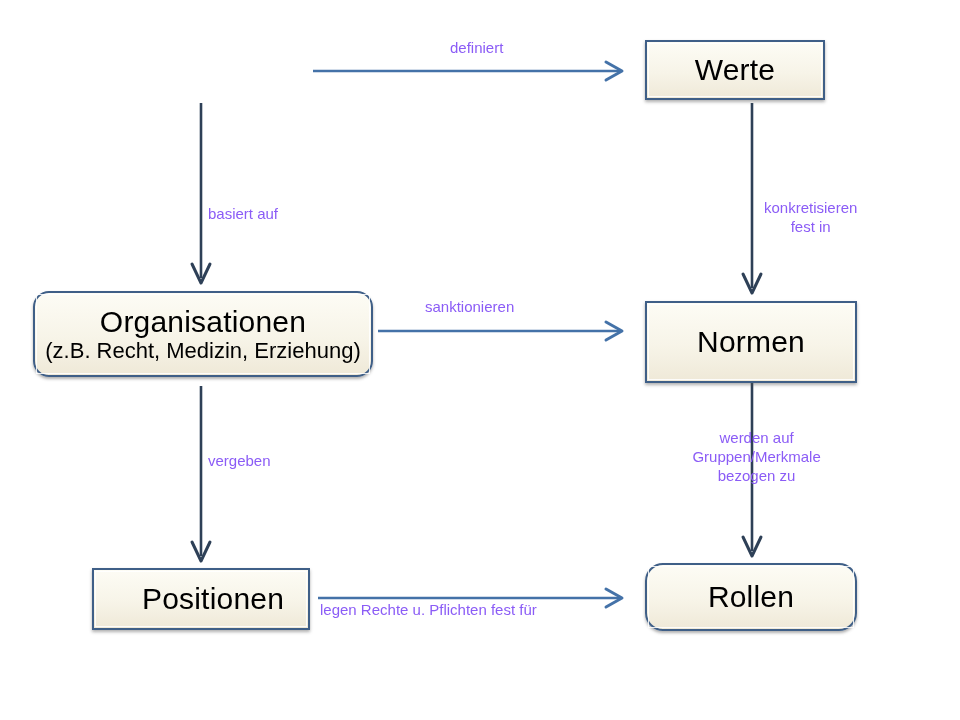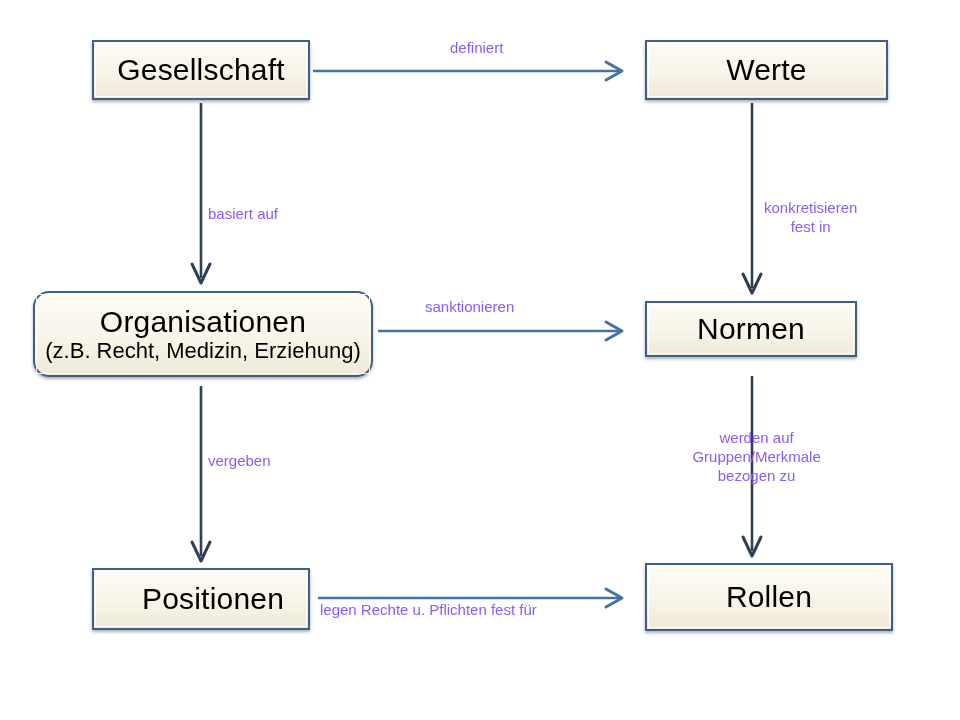--- a/index.html
+++ b/index.html
@@ -52,28 +52,28 @@
   .node-sub {
     font-size: 22px;
     font-weight: 400;
     white-space: nowrap;
     margin-top: 2px;
     position: relative;
     z-index: 1;
   }
 
   #node-gesellschaft { left: 92px;  top: 40px;  width: 218px; height: 60px; }
-  #node-werte        { left: 645px; top: 40px;  width: 243px; height: 60px; }
+  #node-werte        { left: 645px; top: 40px;  width: 180px; height: 60px; }
   #node-organisationen {
     left: 33px;  top: 291px; width: 340px; height: 86px;
     border-radius: 16px;
   }
-  #node-normen       { left: 645px; top: 301px; width: 212px; height: 56px; }
+  #node-normen       { left: 645px; top: 301px; width: 212px; height: 82px; }
   #node-positionen   { left: 92px;  top: 568px; width: 218px; height: 62px; padding-left: 24px; }
-  #node-rollen       { left: 645px; top: 563px; width: 248px; height: 68px; }
+  #node-rollen       { left: 645px; top: 563px; width: 212px; height: 68px; border-radius: 18px; }
 
   
   .edge-label {
     position: absolute;
     font-size: 15px;
     color: #8b5cf6;
     white-space: nowrap;
     line-height: 1.28;
   }
   .edge-label.center { text-align: center; }
@@ -131,23 +131,20 @@
       <line x1="752" y1="376" x2="752" y2="551" stroke="#2e4057" stroke-width="2.6"></line>
       <polyline points="743,537 752,556 761,537" fill="none" stroke="#2e4057" stroke-width="3" stroke-linecap="round" stroke-linejoin="round"></polyline>
     </g>
 
     <g>
       <line x1="318" y1="598" x2="620" y2="598" stroke="#4472a8" stroke-width="2.6"></line>
       <polyline points="606,589 622,598 606,607" fill="none" stroke="#4472a8" stroke-width="3" stroke-linecap="round" stroke-linejoin="round"></polyline>
     </g>
   </svg>
 
-  <div class="node" id="node-gesellschaft">
-    <div class="node-title">Gesellschaft</div>
-  </div>
 
   <div class="node" id="node-werte">
     <div class="node-title">Werte</div>
   </div>
 
   <div class="node" id="node-organisationen">
     <div class="node-title">Organisationen</div>
     <div class="node-sub">(z.B. Recht, Medizin, Erziehung)</div>
   </div>
 

